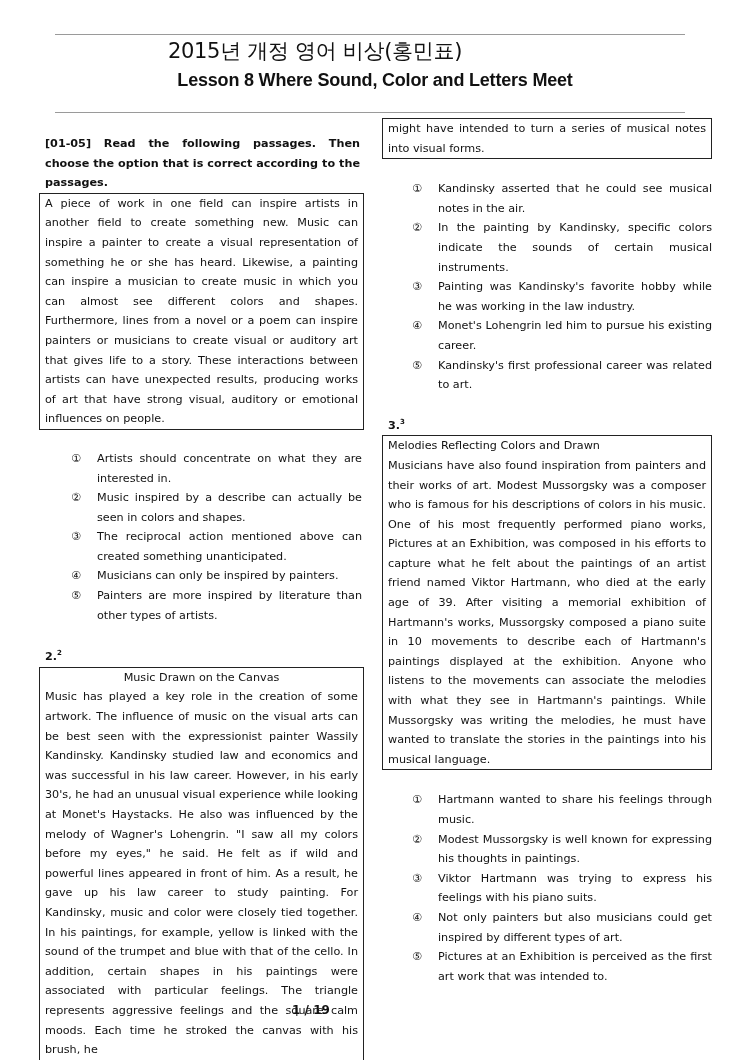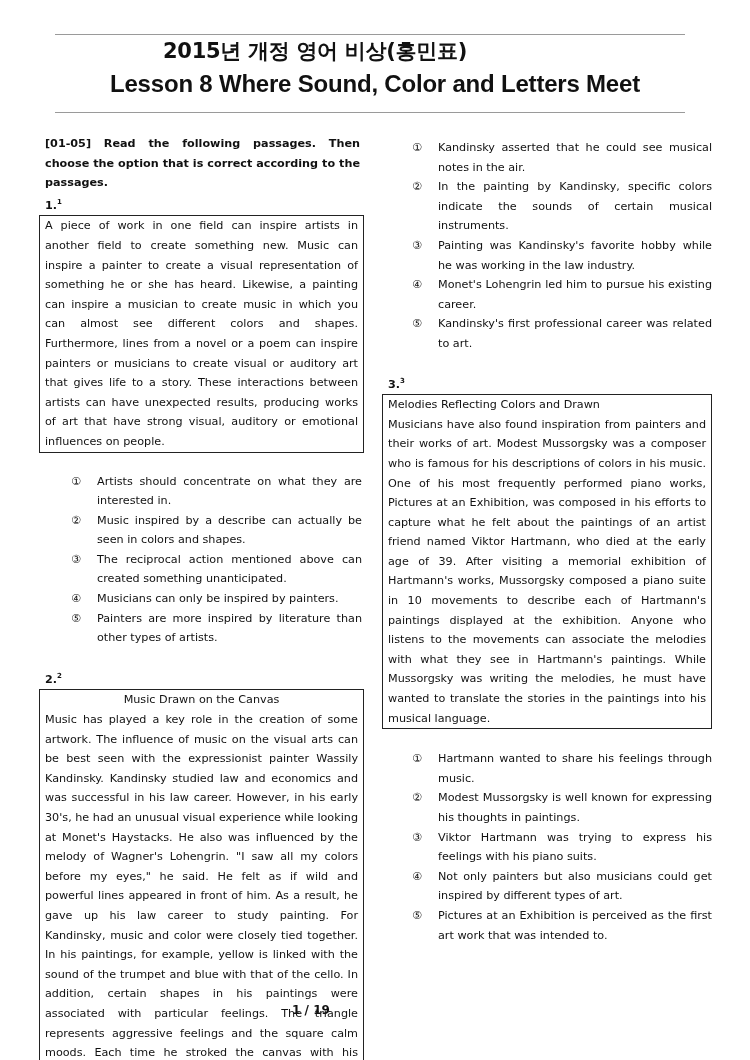--- a/index.html
+++ b/index.html
@@ -1,22 +1,22 @@
 <!DOCTYPE html>
 <html><head>
 <meta charset="utf-8">
 <style>
   html, body { margin: 0; padding: 0; background: #ffffff; }
   body { width: 750px; height: 1060px; position: relative; overflow: hidden;
          font-family: "DejaVu Sans", sans-serif; color: #111; }
   .rule { position: absolute; left: 55px; width: 630px; height: 0; border-top: 1.5px solid #9a9a9a; }
   .title-main { position: absolute; top: 37px; left: 0; width: 630px; text-align: center;
-                font-family: "DejaVu Sans", sans-serif; font-weight: bold; font-size: 21px; letter-spacing: -0.3px; }
+                font-family: "DejaVu Sans", sans-serif; font-weight: normal; font-size: 21px; letter-spacing: -0.3px; }
   .title-sub { position: absolute; top: 70px; left: 0; width: 750px; text-align: center;
-               font-family: "Liberation Sans", sans-serif; font-weight: bold; font-size: 24px; letter-spacing: -0.2px; }
+               font-family: "Liberation Sans", sans-serif; font-weight: bold; font-size: 18px; letter-spacing: -0.2px; }
   .col { position: absolute; top: 118px; font-size: 11.2px; line-height: 19.6px; }
   .col.left { left: 39px; width: 325px; }
   .col.right { left: 382px; width: 330px; top: 118px; }
   .instr { font-weight: bold; text-align: justify; padding-left: 6px; padding-right: 4px; margin-top: 16px; }
   .qnum { font-weight: bold; padding-left: 6px; }
   .qnum sup { font-size: 7px; vertical-align: 5px; }
   .box { border: 1px solid #222; padding: 0 5px; text-align: justify; }
   .box p { margin: 0; }
   .options { list-style: none; margin: 0; padding: 0; }
   .options li { display: flex; text-align: justify; }
@@ -31,21 +31,20 @@
 <body>
 
 <div class="rule" style="top:34px;"></div>
 <div class="title-main">2015년 개정 영어 비상(홍민표)</div>
 <div class="title-sub">Lesson 8 Where Sound, Color and Letters Meet</div>
 <div class="rule" style="top:112px;"></div>
 
 <div class="col left">
   <div class="instr">[01-05] Read the following passages. Then choose the option that is correct according to the passages.</div>
 
-  <div class="qnum"><span>1.</span><sup>1</sup></div>
   <div class="box">
     <p>A piece of work in one field can inspire artists in another field to create something new. Music can inspire a painter to create a visual representation of something he or she has heard. Likewise, a painting can inspire a musician to create music in which you can almost see different colors and shapes. Furthermore, lines from a novel or a poem can inspire painters or musicians to create visual or auditory art that gives life to a story. These interactions between artists can have unexpected results, producing works of art that have strong visual, auditory or emotional influences on people.</p>
   </div>
   <div style="height:19px"></div>
   <ul class="options">
     <li>
         <span class="num">①</span>
         <span class="txt">Artists should concentrate on what they are interested in.</span>
       </li>
     <li>
@@ -68,20 +67,23 @@
   <div style="height:19px"></div>
 
   <div class="qnum"><span>2.</span><sup>2</sup></div>
   <div class="box">
     <p style="text-align:center">Music Drawn on the Canvas</p>
     <p>Music has played a key role in the creation of some artwork. The influence of music on the visual arts can be best seen with the expressionist painter Wassily Kandinsky. Kandinsky studied law and economics and was successful in his law career. However, in his early 30's, he had an unusual visual experience while looking at Monet's Haystacks. He also was influenced by the melody of Wagner's Lohengrin. "I saw all my colors before my eyes," he said. He felt as if wild and powerful lines appeared in front of him. As a result, he gave up his law career to study painting. For Kandinsky, music and color were closely tied together. In his paintings, for example, yellow is linked with the sound of the trumpet and blue with that of the cello. In addition, certain shapes in his paintings were associated with particular feelings. The triangle represents aggressive feelings and the square calm moods. Each time he stroked the canvas with his brush, he</p>
   </div>
 </div>
 
 <div class="col right">
+  <div class="box">
+    <p>might have intended to turn a series of musical notes into visual forms.</p>
+  </div>
   <div style="height:20px"></div>
   <ul class="options">
     <li>
         <span class="num">①</span>
         <span class="txt">Kandinsky asserted that he could see musical notes in the air.</span>
       </li>
     <li>
         <span class="num">②</span>
         <span class="txt">In the painting by Kandinsky, specific colors indicate the sounds of certain musical instruments.</span>
       </li>

